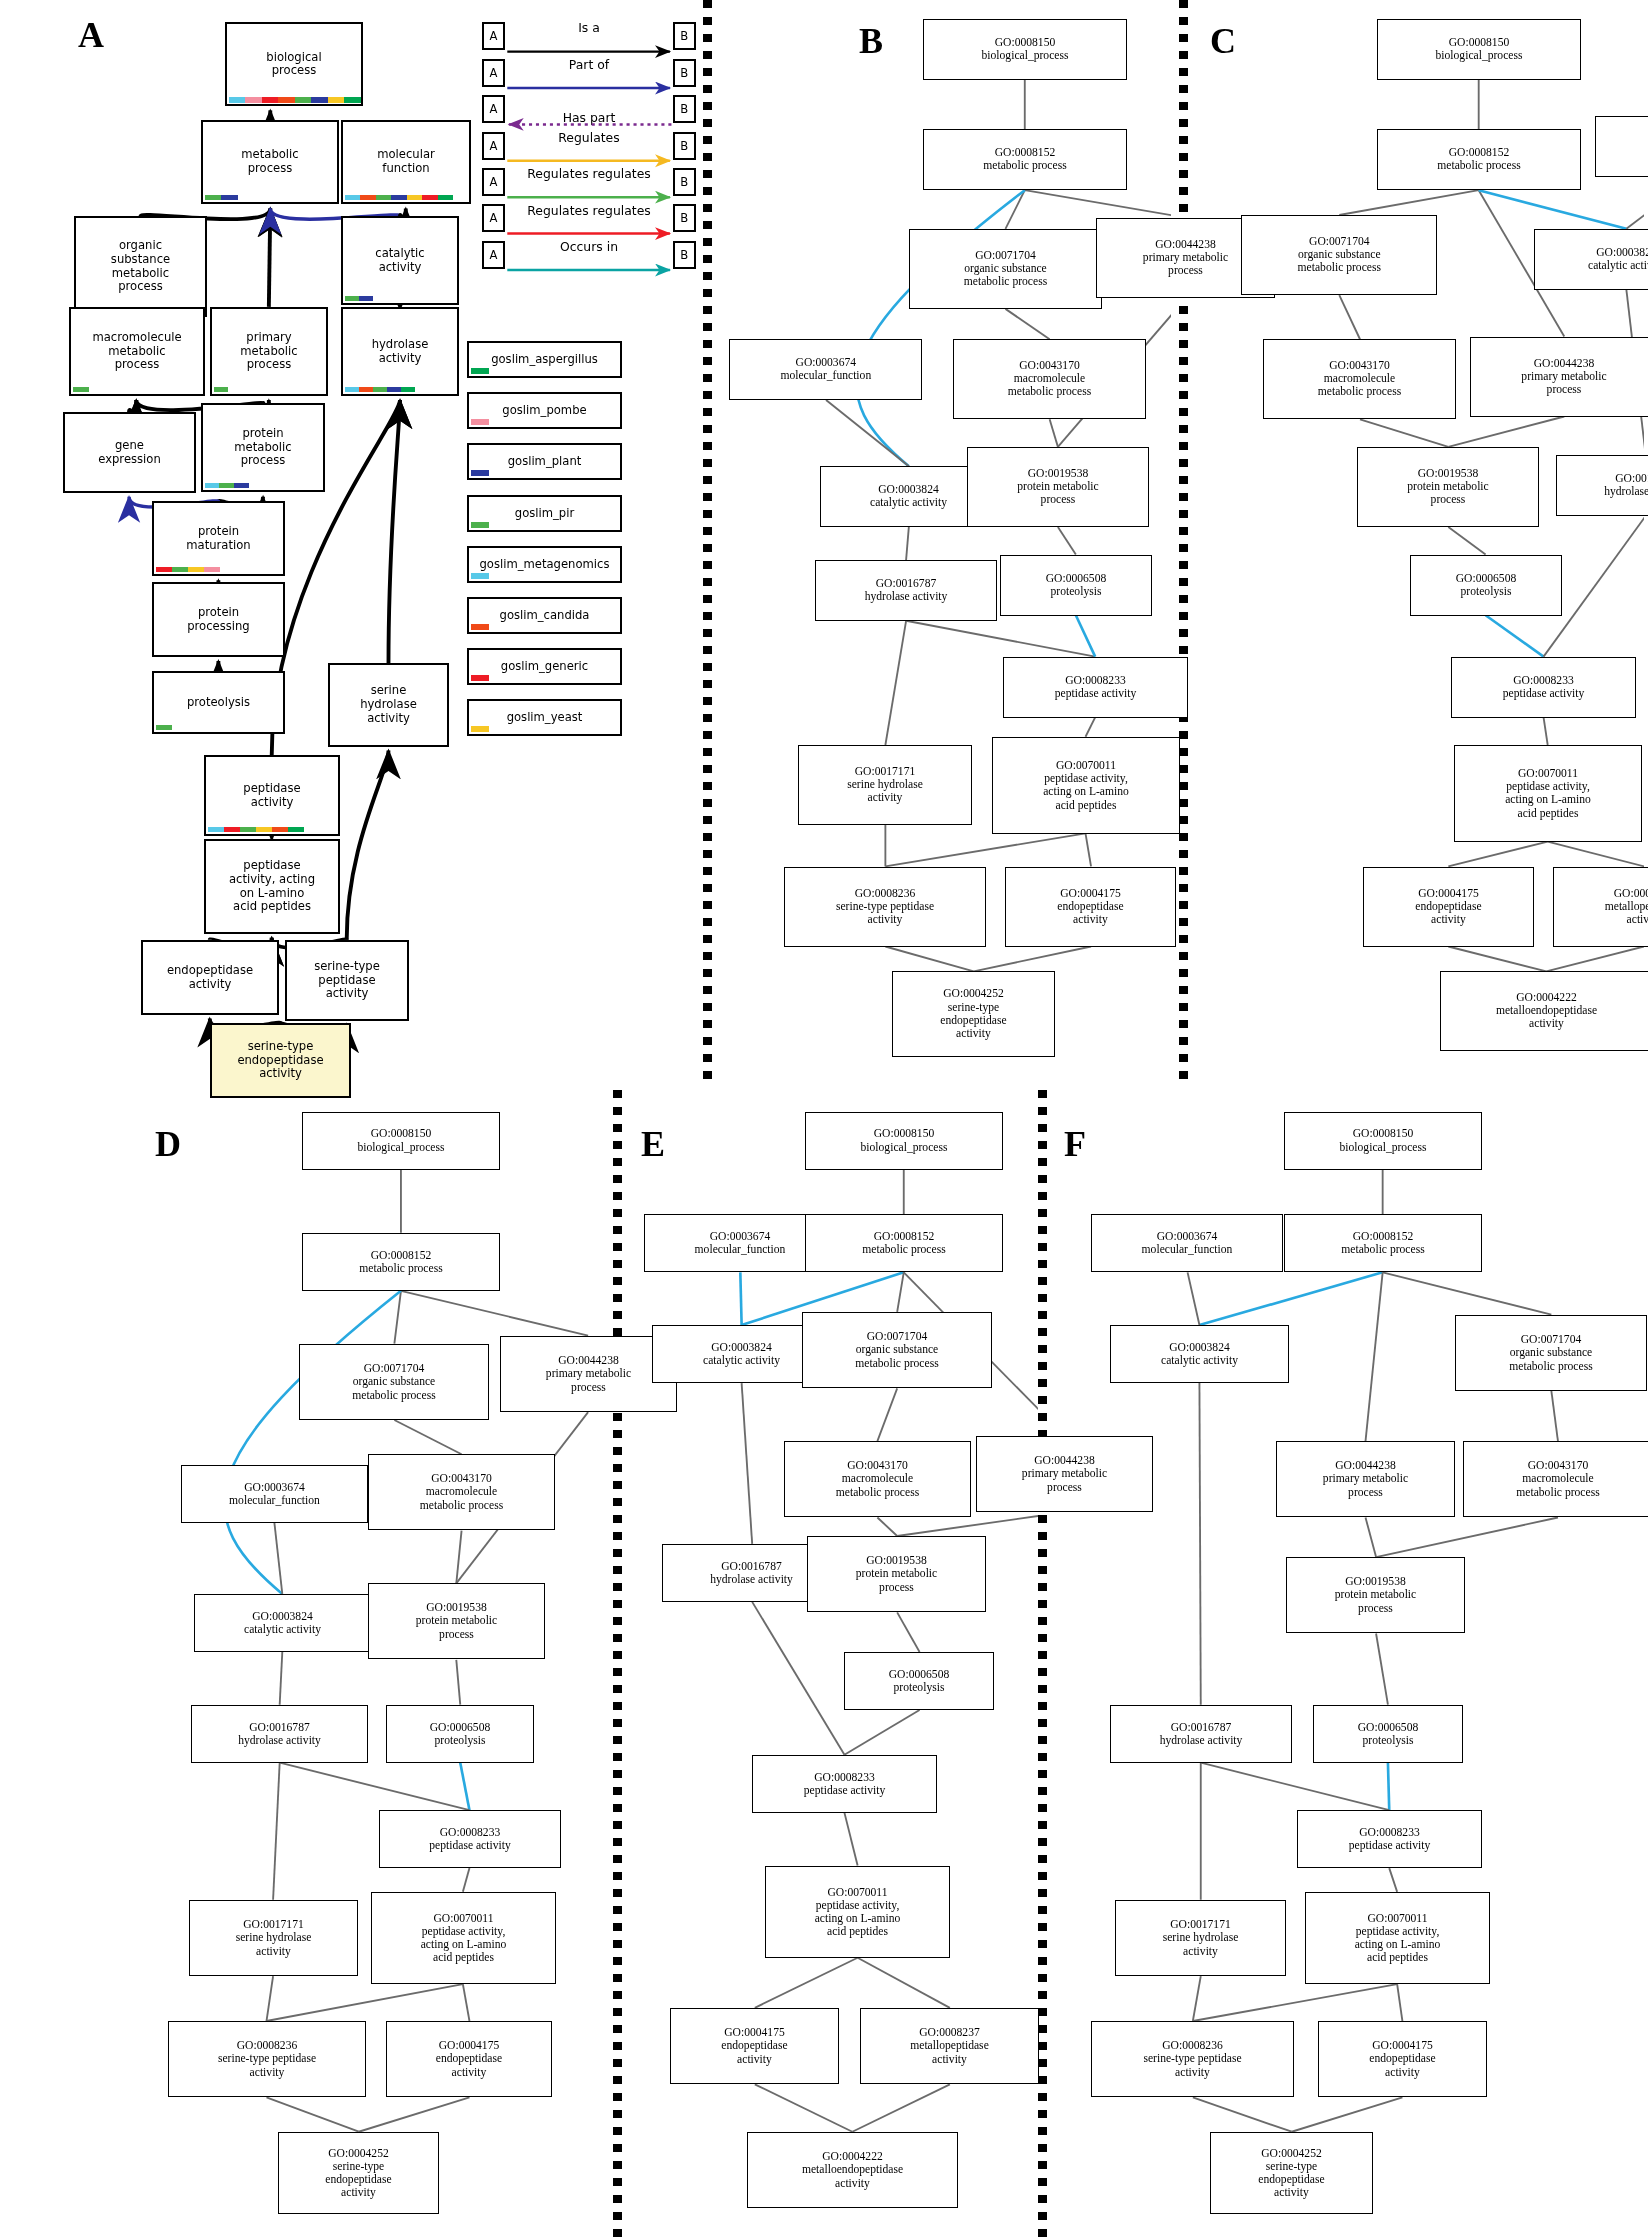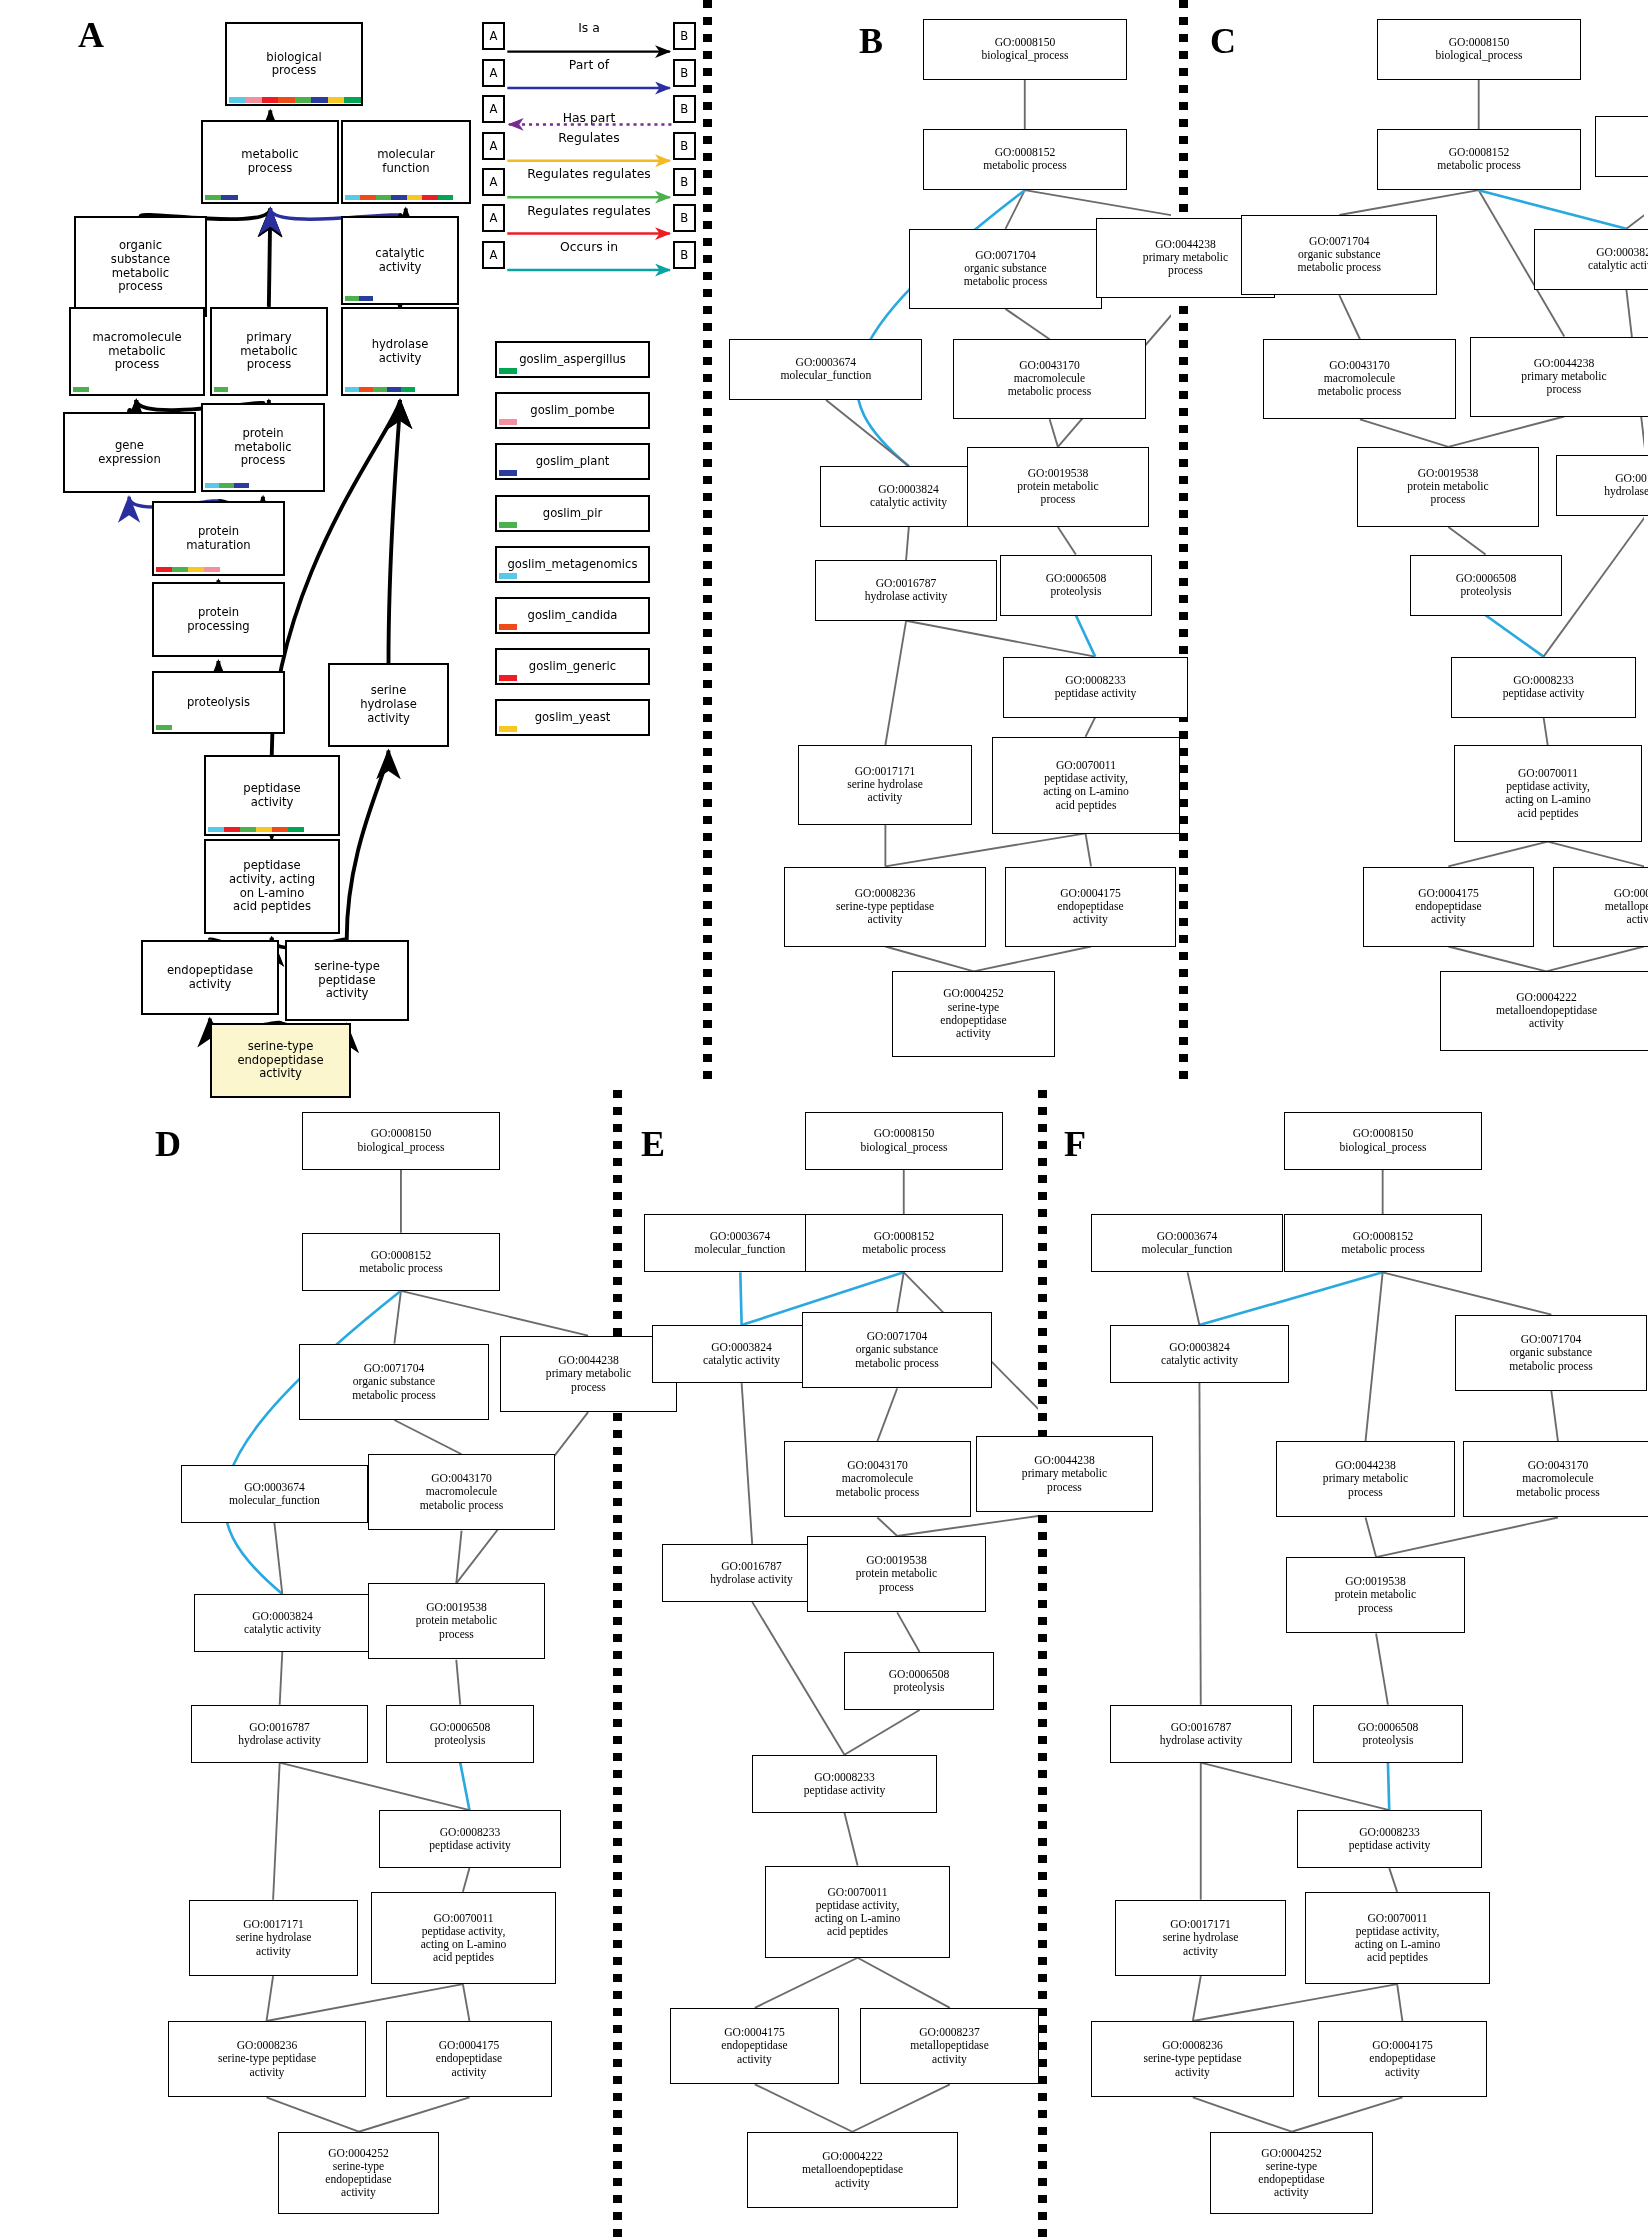--- a/index.html
+++ b/index.html
@@ -281,21 +281,21 @@
       <line x1="44" y1="46" x2="254" y2="46" stroke="#000000" stroke-width="3.2" marker-end="url(#lm0)"></line>
       <line x1="44" y1="93" x2="254" y2="93" stroke="#2a2fa0" stroke-width="3.2" marker-end="url(#lm1)"></line>
       <line x1="256" y1="140" x2="46" y2="140" stroke="#7b2a8f" stroke-width="3.2" marker-end="url(#lm2)" stroke-dasharray="4,5"></line>
       <line x1="44" y1="187" x2="254" y2="187" stroke="#f5b921" stroke-width="3.2" marker-end="url(#lm3)"></line>
       <line x1="44" y1="234" x2="254" y2="234" stroke="#4cb04c" stroke-width="3.2" marker-end="url(#lm4)"></line>
       <line x1="44" y1="281" x2="254" y2="281" stroke="#ee1c25" stroke-width="3.2" marker-end="url(#lm5)"></line>
       <line x1="44" y1="328" x2="254" y2="328" stroke="#0aa3a3" stroke-width="3.2" marker-end="url(#lm6)"></line>
     </svg>
   </div>
 
-<div id="goLegend" style="position:absolute;left:484px;top:341px;width:225px;height:411px;">
+<div id="goLegend" style="position:absolute;left:456px;top:341px;width:225px;height:411px;">
     <div class="gobox" style="left: 11px; top: 0px; width: 155px; height: 37px;">
       <span>goslim_aspergillus</span>
       <div class="goswatch" style="background: rgb(0, 166, 81);"></div>
     </div>
     <div class="gobox" style="left: 11px; top: 51px; width: 155px; height: 37px;">
       <span>goslim_pombe</span>
       <div class="goswatch" style="background: rgb(244, 143, 160);"></div>
     </div>
     <div class="gobox" style="left: 11px; top: 102px; width: 155px; height: 37px;">
       <span>goslim_plant</span>

